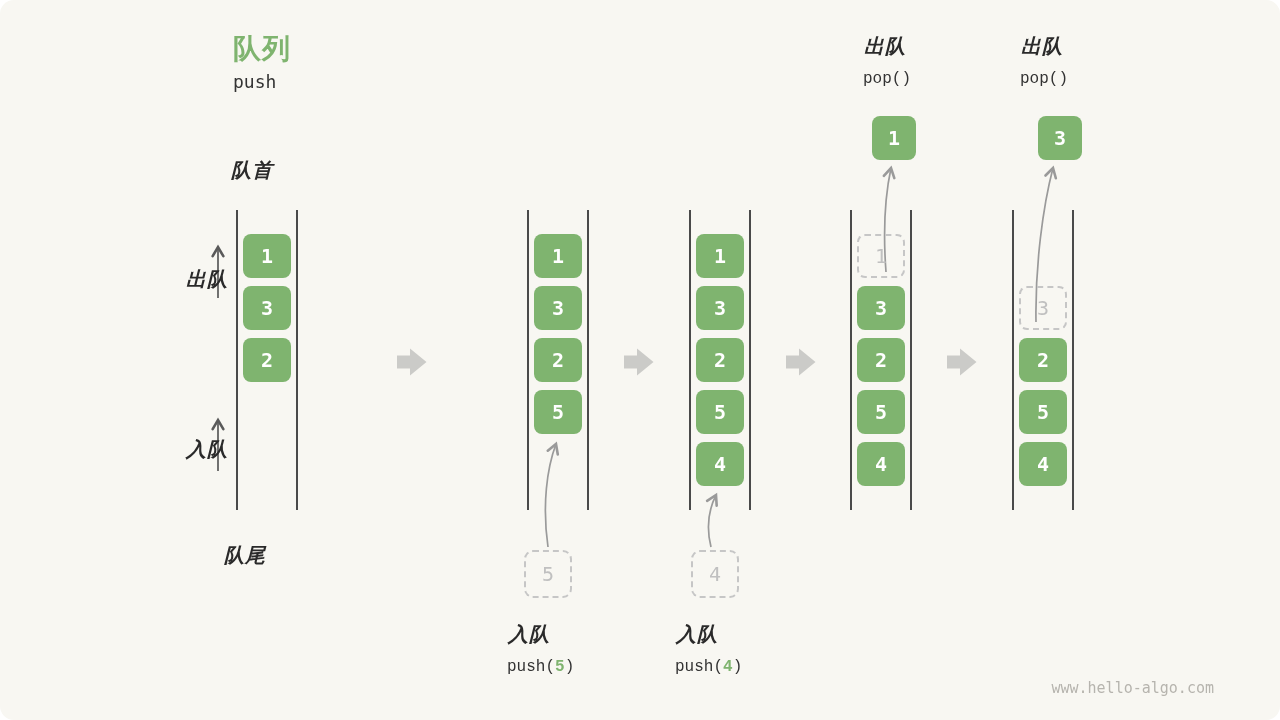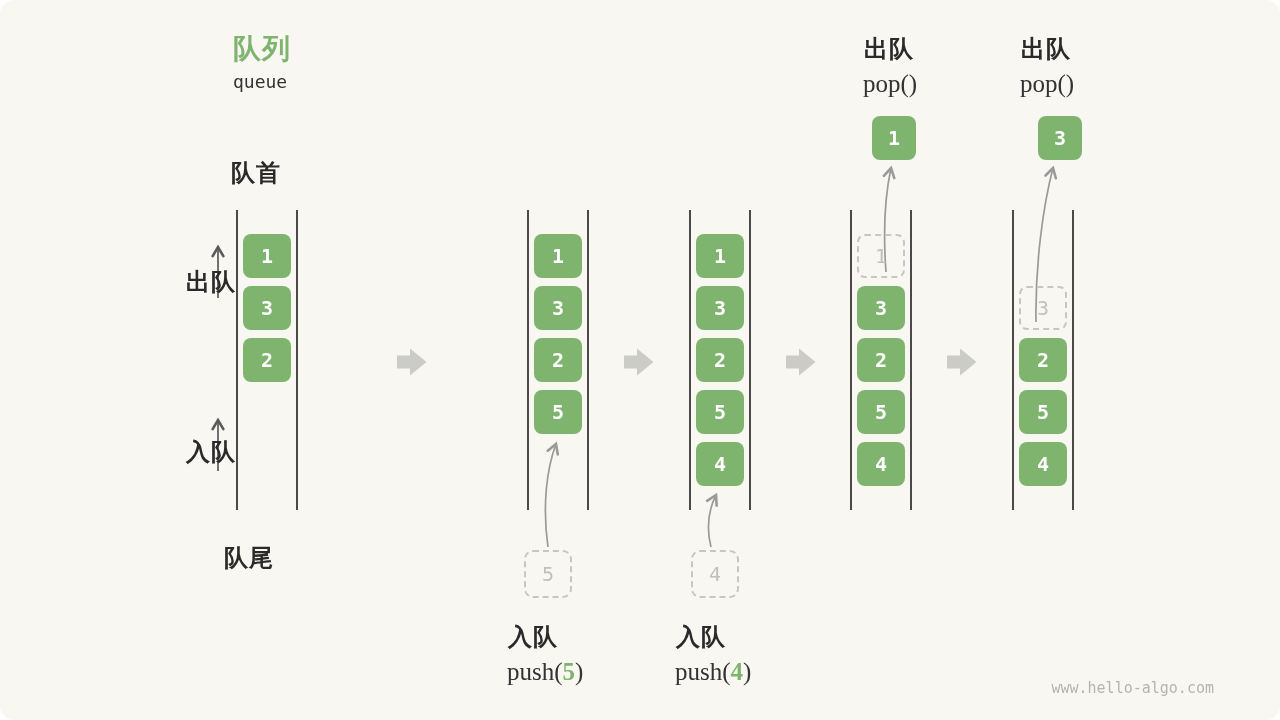--- a/index.html
+++ b/index.html
@@ -6,22 +6,22 @@
   html, body { width: 1280px; height: 720px; background: #ffffff; font-family: "Liberation Sans", sans-serif; }
   .canvas {
     position: relative; width: 1280px; height: 720px;
     background: var(--bg, #f8f7f2);
     border-radius: 14px; overflow: hidden;
   }
   .abs { position: absolute; }
 
   .title { font-size: 28px; font-weight: bold; color: var(--green, #7fb46f); letter-spacing: 1px; }
   .subtitle { font-family: "DejaVu Sans Mono", monospace; font-size: 18px; color: var(--mono_text, #333); }
-  .cn-label { font-size: 24px; font-weight: bold; color: var(--text, #2a2a2a); letter-spacing: 1px; }
-  .mono { font-family: Liberation Serif, serif; font-size: 25px; color: var(--mono_text, #333); }
+  .cn-label { font-size: 20px; font-weight: bold; color: var(--text, #2a2a2a); letter-spacing: 1px; font-style: italic; }
+  .mono { font-family: Liberation Mono, monospace; font-size: 16px; color: var(--mono_text, #333); }
   .mono .arg { color: var(--green, #7fb46f); font-weight: bold; }
 
   .queue { position: absolute; top: 210px; width: 62px; height: 300px; }
   .wall { position: absolute; top: 0; bottom: 0; width: 2px; background: var(--line, #4a4a4a); }
   .wall.left { left: 0; } .wall.right { right: 0; }
 
   .cell {
     position: absolute; left: 7px; width: 48px; height: 44px;
     background: var(--green, #7fb46f); border-radius: 8px;
     color: #ffffff; font-family: "DejaVu Sans Mono", monospace;
@@ -77,21 +77,21 @@
     <path d="M886,272 C883,232 885,196 891,168" class="arrow-gray" marker-end="url(#ah-gray)"></path>
     <path d="M1036,322 C1035,266 1043,206 1053,168" class="arrow-gray" marker-end="url(#ah-gray)"></path>
 
     <use href="#chev" transform="translate(397,362)" class="flow"></use>
     <use href="#chev" transform="translate(624,362)" class="flow"></use>
     <use href="#chev" transform="translate(786,362)" class="flow"></use>
     <use href="#chev" transform="translate(947,362)" class="flow"></use>
   </svg>
 
   <div class="abs title" style="left:233px; top:30px;">队列</div>
-  <div class="abs subtitle" style="left:233px; top:71px;">queue</div>
+  <div class="abs subtitle" style="left:233px; top:71px;">push</div>
 
   <div class="abs cn-label" style="left:231px; top:157px;">队首</div>
   <div class="abs cn-label" style="left:224px; top:542px;">队尾</div>
   <div class="abs cn-label" style="left:186px; top:266px;">出队</div>
   <div class="abs cn-label" style="left:186px; top:436px;">入队</div>
 
   <div class="queue" style="left:236px;">
     <div class="wall left"></div>
     <div class="wall right"></div>
     <div class="cell" style="top:24px;">1</div>

